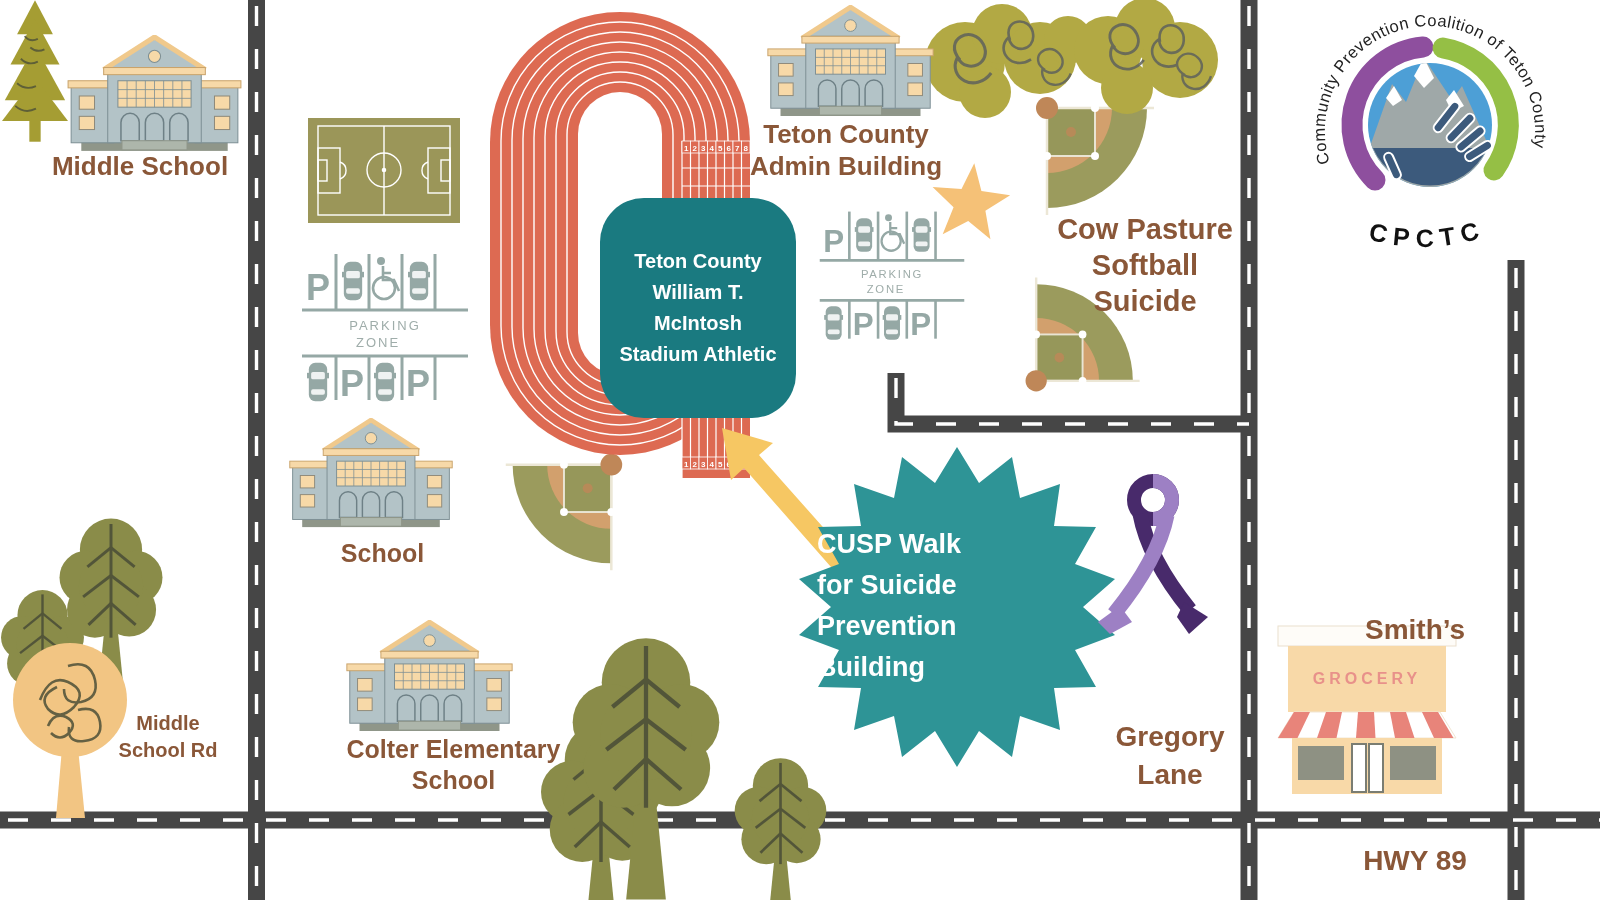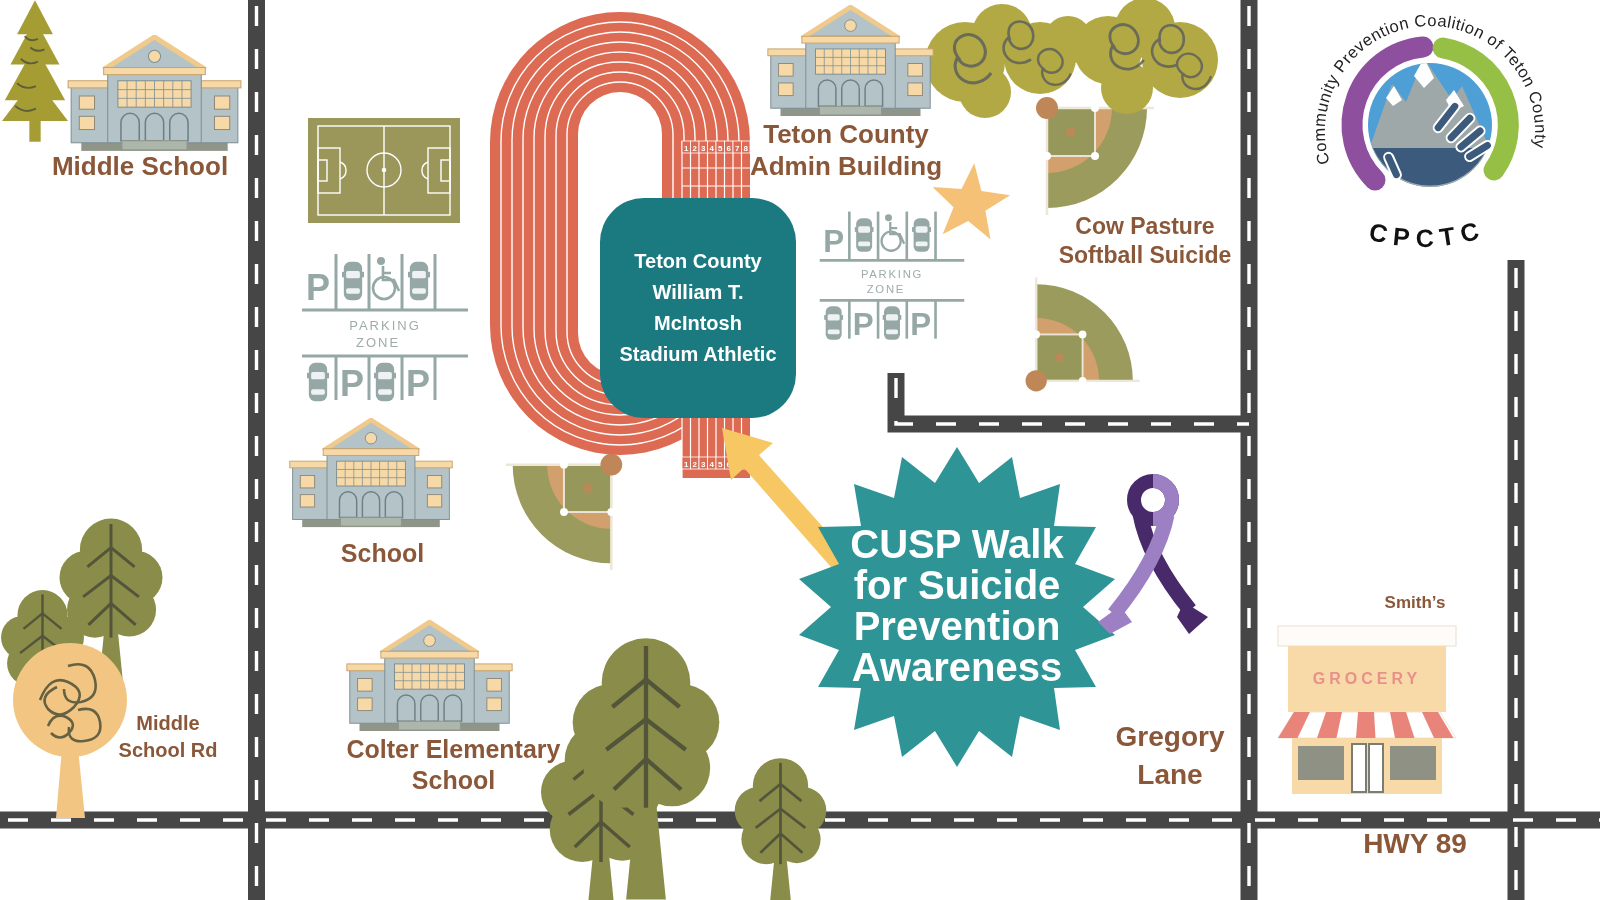--- a/index.html
+++ b/index.html
@@ -3,22 +3,22 @@
 <meta charset="utf-8">
 <style>
   html,body{margin:0;padding:0;background:#e8e8e8;}
   .canvas{position:relative;width:1600px;height:900px;background:#ffffff;overflow:hidden;
           font-family:"Liberation Sans",sans-serif;}
   .art{position:absolute;left:0;top:0;z-index:1;}
   .lbl{position:absolute;z-index:3;color:#8a5738;font-weight:bold;text-align:center;line-height:1.24;}
   .tealbox{position:absolute;z-index:2;left:600px;top:198px;width:196px;height:220px;
            background:#1a7a80;border-radius:44px;display:flex;flex-direction:column;
            justify-content:center;color:#fff;font-weight:bold;font-size:20px;line-height:31px;text-align:center;}
-  .badgetext{position:absolute;z-index:3;left:817px;top:524px;width:280px;text-align:center;
-           color:#fff;font-weight:bold;font-size:40px;line-height:41px;}
+  .badgetext{position:absolute;z-index:3;left:817px;top:524px;width:280px;text-align:left;
+           color:#fff;font-weight:bold;font-size:27px;line-height:41px;}
 </style>
 </head>
 <body>
 
 <div class="canvas">
 
 <svg class="art" width="1600" height="900" viewBox="0 0 1600 900">
   <defs>
     <symbol id="school" viewBox="0 0 180 120">
       <rect x="18" y="104" width="144" height="10" fill="#8f9689"></rect>
@@ -377,33 +377,33 @@
   <div>Teton County</div>
   <div>William T.</div>
   <div>McIntosh</div>
   <div>Stadium Athletic</div>
 </div>
 
 <div class="badgetext">
   <div>CUSP Walk</div>
   <div>for Suicide</div>
   <div>Prevention</div>
-  <div>Awareness</div>
+  <div>Building</div>
 </div>
 
 <div class="lbl" style="left:30px;top:150px;width:220px;font-size:26px;">
   <div>Middle School</div>
 </div>
 
 <div class="lbl" style="left:736px;top:118px;width:220px;font-size:26px;">
   <div>Teton County</div>
   <div>Admin Building</div>
 </div>
 
-<div class="lbl" style="left:1040px;top:212px;width:210px;font-size:23px;">
+<div class="lbl" style="left:1040px;top:212px;width:210px;font-size:29px;">
   <div>Cow Pasture</div>
   <div>Softball Suicide</div>
 </div>
 
 <div class="lbl" style="left:270px;top:538px;width:225px;font-size:25px;">
   <div>School</div>
 </div>
 
 <div class="lbl" style="left:320px;top:734px;width:225px;font-size:25px;margin-left:21px;">
   <div>Colter Elementary</div>
@@ -414,17 +414,17 @@
   <div>Middle</div>
   <div>School Rd</div>
 </div>
 
 <div class="lbl" style="left:1075px;top:718px;width:190px;font-size:28px;line-height:1.34;">
   <div>Gregory</div>
   <div>Lane</div>
 </div>
 
 
-<div class="lbl" style="left:1340px;top:827px;width:150px;font-size:28px;">HWY 89</div>
-
-<div class="lbl" style="left:1340px;top:592px;width:150px;font-size:17px;">Smith’s</div>
+<div class="lbl" style="left:1340px;top:844px;width:150px;font-size:28px;">HWY 89</div>
+
+<div class="lbl" style="left:1340px;top:613px;width:150px;font-size:28px;">Smith’s</div>
 
 </div>
 
 </body></html>

